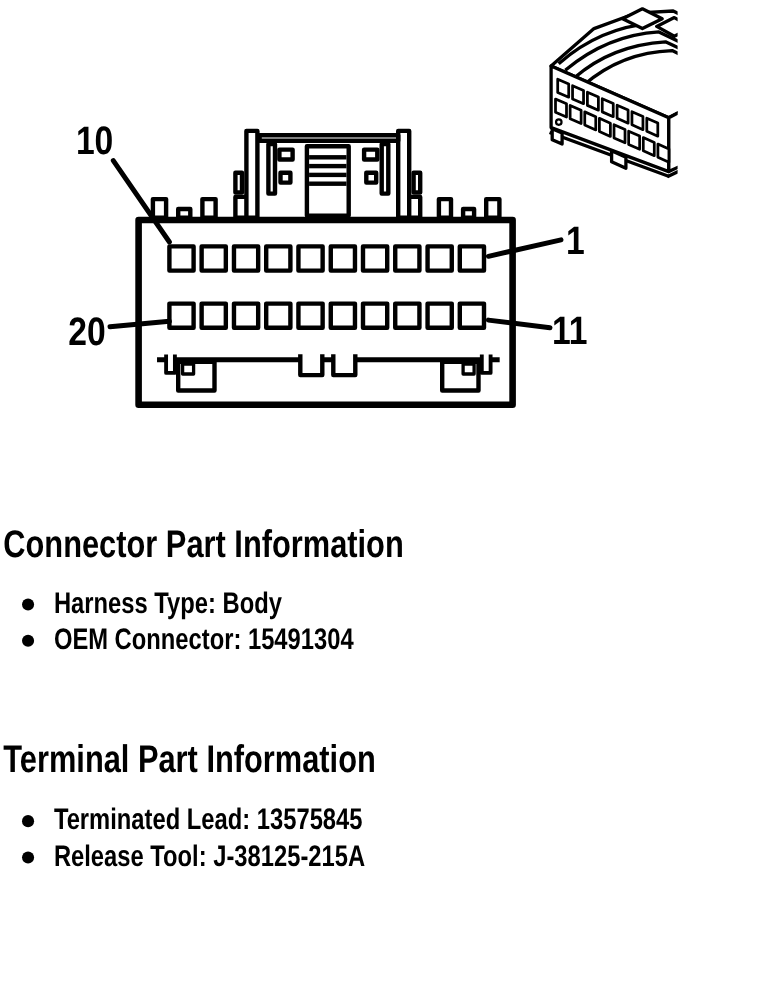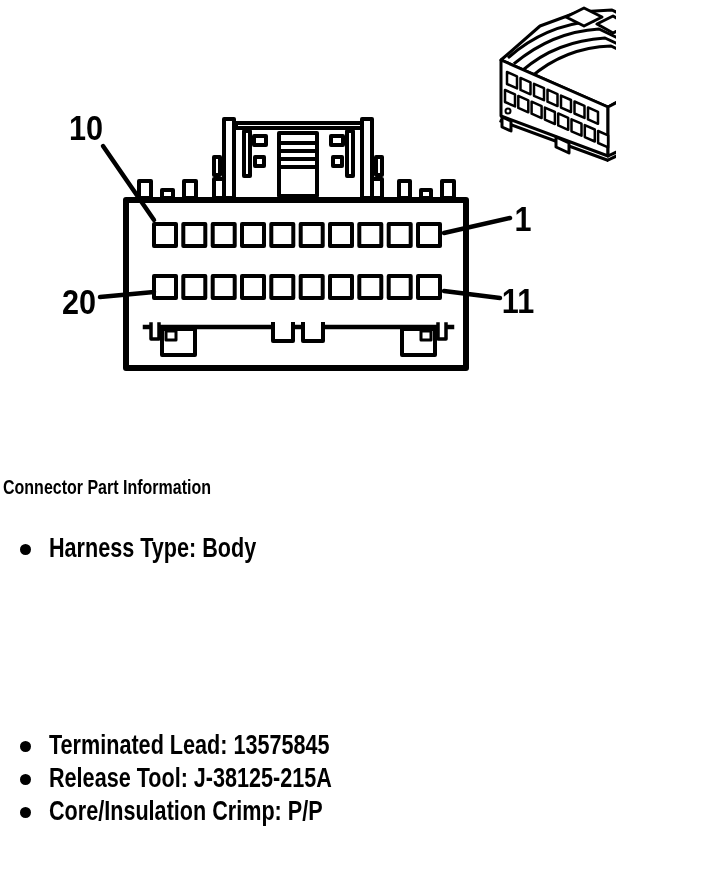--- a/index.html
+++ b/index.html
@@ -1,19 +1,19 @@
 <!DOCTYPE html>
 <html><head>
 <meta charset="utf-8">
 <style>
   html,body{margin:0;padding:0;background:#fff;}
   #page{position:relative;width:616px;height:896px;background:#ffffff;overflow:hidden;
         font-family:"Liberation Sans",sans-serif;color:#000;}
   #diagram-svg{position:absolute;left:0;top:0;}
-  .heading{position:absolute;left:3px;font-size:20px;font-weight:bold;line-height:1;white-space:nowrap;}
+  .heading{position:absolute;left:3px;font-size:35px;font-weight:bold;line-height:1;white-space:nowrap;}
   .heading .tx{display:inline-block;transform:scaleX(0.80);transform-origin:0 50%;}
   .bullet-list{position:absolute;left:0;width:704px;}
   .bullet-row{position:relative;font-weight:bold;}
   .list-1 .bullet-row{height:33.4px;}
   .list-2 .bullet-row{height:32.8px;text-align:right;}
   .dot{position:absolute;left:20px;top:12px;width:11px;height:11px;border-radius:50%;background:#000;}
   .btext{position:absolute;left:49px;top:0;font-size:27px;line-height:33px;white-space:nowrap;
          display:inline-block;transform:scaleX(0.80);transform-origin:0 0;}
   .pin-num{font-size:36px;font-weight:bold;}
 </style>
@@ -174,31 +174,34 @@
 
   <div class="heading" style="top:477px">
     <span class="tx">Connector Part Information</span>
   </div>
 
   <div class="bullet-list list-1" style="top:532px">
     <div class="bullet-row">
       <span class="dot"></span>
       <span class="btext">Harness Type: Body</span>
     </div>
-  </div>
-
+    <div class="bullet-row">
+      <span class="dot"></span>
+      <span class="btext">OEM Connector: 15491304</span>
+    </div>
+  </div>
+
+  <div class="heading" style="top:673px">
+    <span class="tx">Terminal Part Information</span>
+  </div>
 
   <div class="bullet-list list-2" style="top:729px">
     <div class="bullet-row">
       <span class="dot"></span>
       <span class="btext">Terminated Lead: 13575845</span>
     </div>
     <div class="bullet-row">
       <span class="dot"></span>
       <span class="btext">Release Tool: J-38125-215A</span>
     </div>
-    <div class="bullet-row">
-      <span class="dot"></span>
-      <span class="btext">Core/Insulation Crimp: P/P</span>
-    </div>
   </div>
 
 </div>
 
 </body></html>

